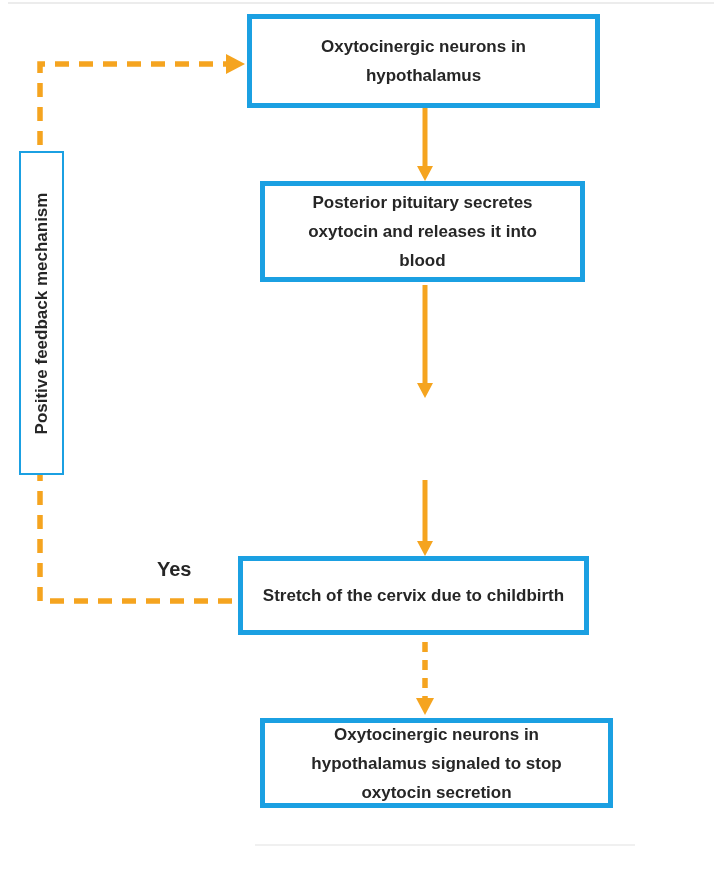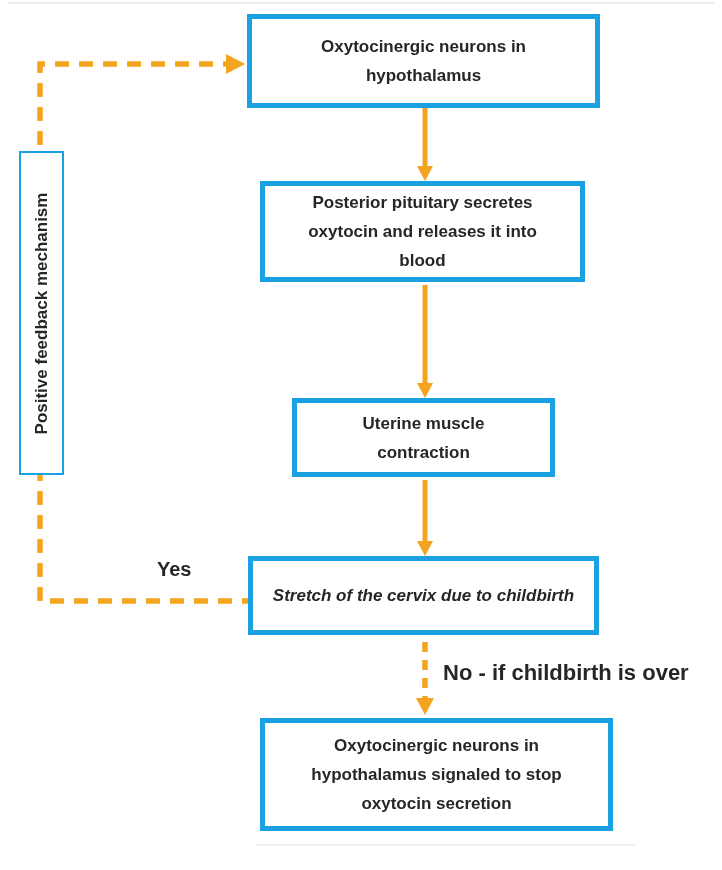--- a/index.html
+++ b/index.html
@@ -65,22 +65,22 @@
     text-align: center;
     color: var(--text);
     font-size: 17px;
     font-weight: 700;
     line-height: 29px;
   }
   .node .node-label { display: block; }
   .node-hypothalamus { left: 247px; top: 14px;  width: 353px; height: 94px;  padding: 0 40px; }
   .node-pituitary    { left: 260px; top: 181px; width: 325px; height: 101px; padding: 8px 20px; }
   .node-uterine      { left: 292px; top: 398px; width: 263px; height: 79px;  padding: 0 30px; }
-  .node-cervix       { left: 248px; top: 556px; width: 351px; height: 79px;  padding: 0 8px; font-style: italic; }
-  .node-stop         { left: 260px; top: 718px; width: 353px; height: 113px; padding: 0 25px; }
+  .node-cervix       { left: 238px; top: 556px; width: 351px; height: 79px;  padding: 0 8px; }
+  .node-stop         { left: 260px; top: 718px; width: 353px; height: 90px; padding: 0 25px; }
   .node-feedback {
     left: 19px; top: 151px;
     width: 45px; height: 324px;
     border-width: 2px;
     padding: 0;
   }
   .node-feedback .node-label {
     transform: rotate(-90deg);
     white-space: nowrap;
     font-size: 17px;
@@ -121,32 +121,28 @@
   </svg>
 
   <div class="node node-hypothalamus">
     <span class="node-label">Oxytocinergic neurons in hypothalamus</span>
   </div>
 
   <div class="node node-pituitary">
     <span class="node-label">Posterior pituitary secretes oxytocin and releases it into blood</span>
   </div>
 
-  <div class="node node-uterine">
-    <span class="node-label">Uterine muscle contraction</span>
-  </div>
 
   <div class="node node-cervix">
     <span class="node-label">Stretch of the cervix due to childbirth</span>
   </div>
 
   <div class="node node-stop">
     <span class="node-label">Oxytocinergic neurons in hypothalamus signaled to stop oxytocin secretion</span>
   </div>
 
   <div class="node node-feedback">
     <span class="node-label">Positive feedback mechanism</span>
   </div>
 
   <div class="branch-label label-yes">Yes</div>
-  <div class="branch-label label-no">No - if childbirth is over</div>
 
 </div>
 
 </body></html>

